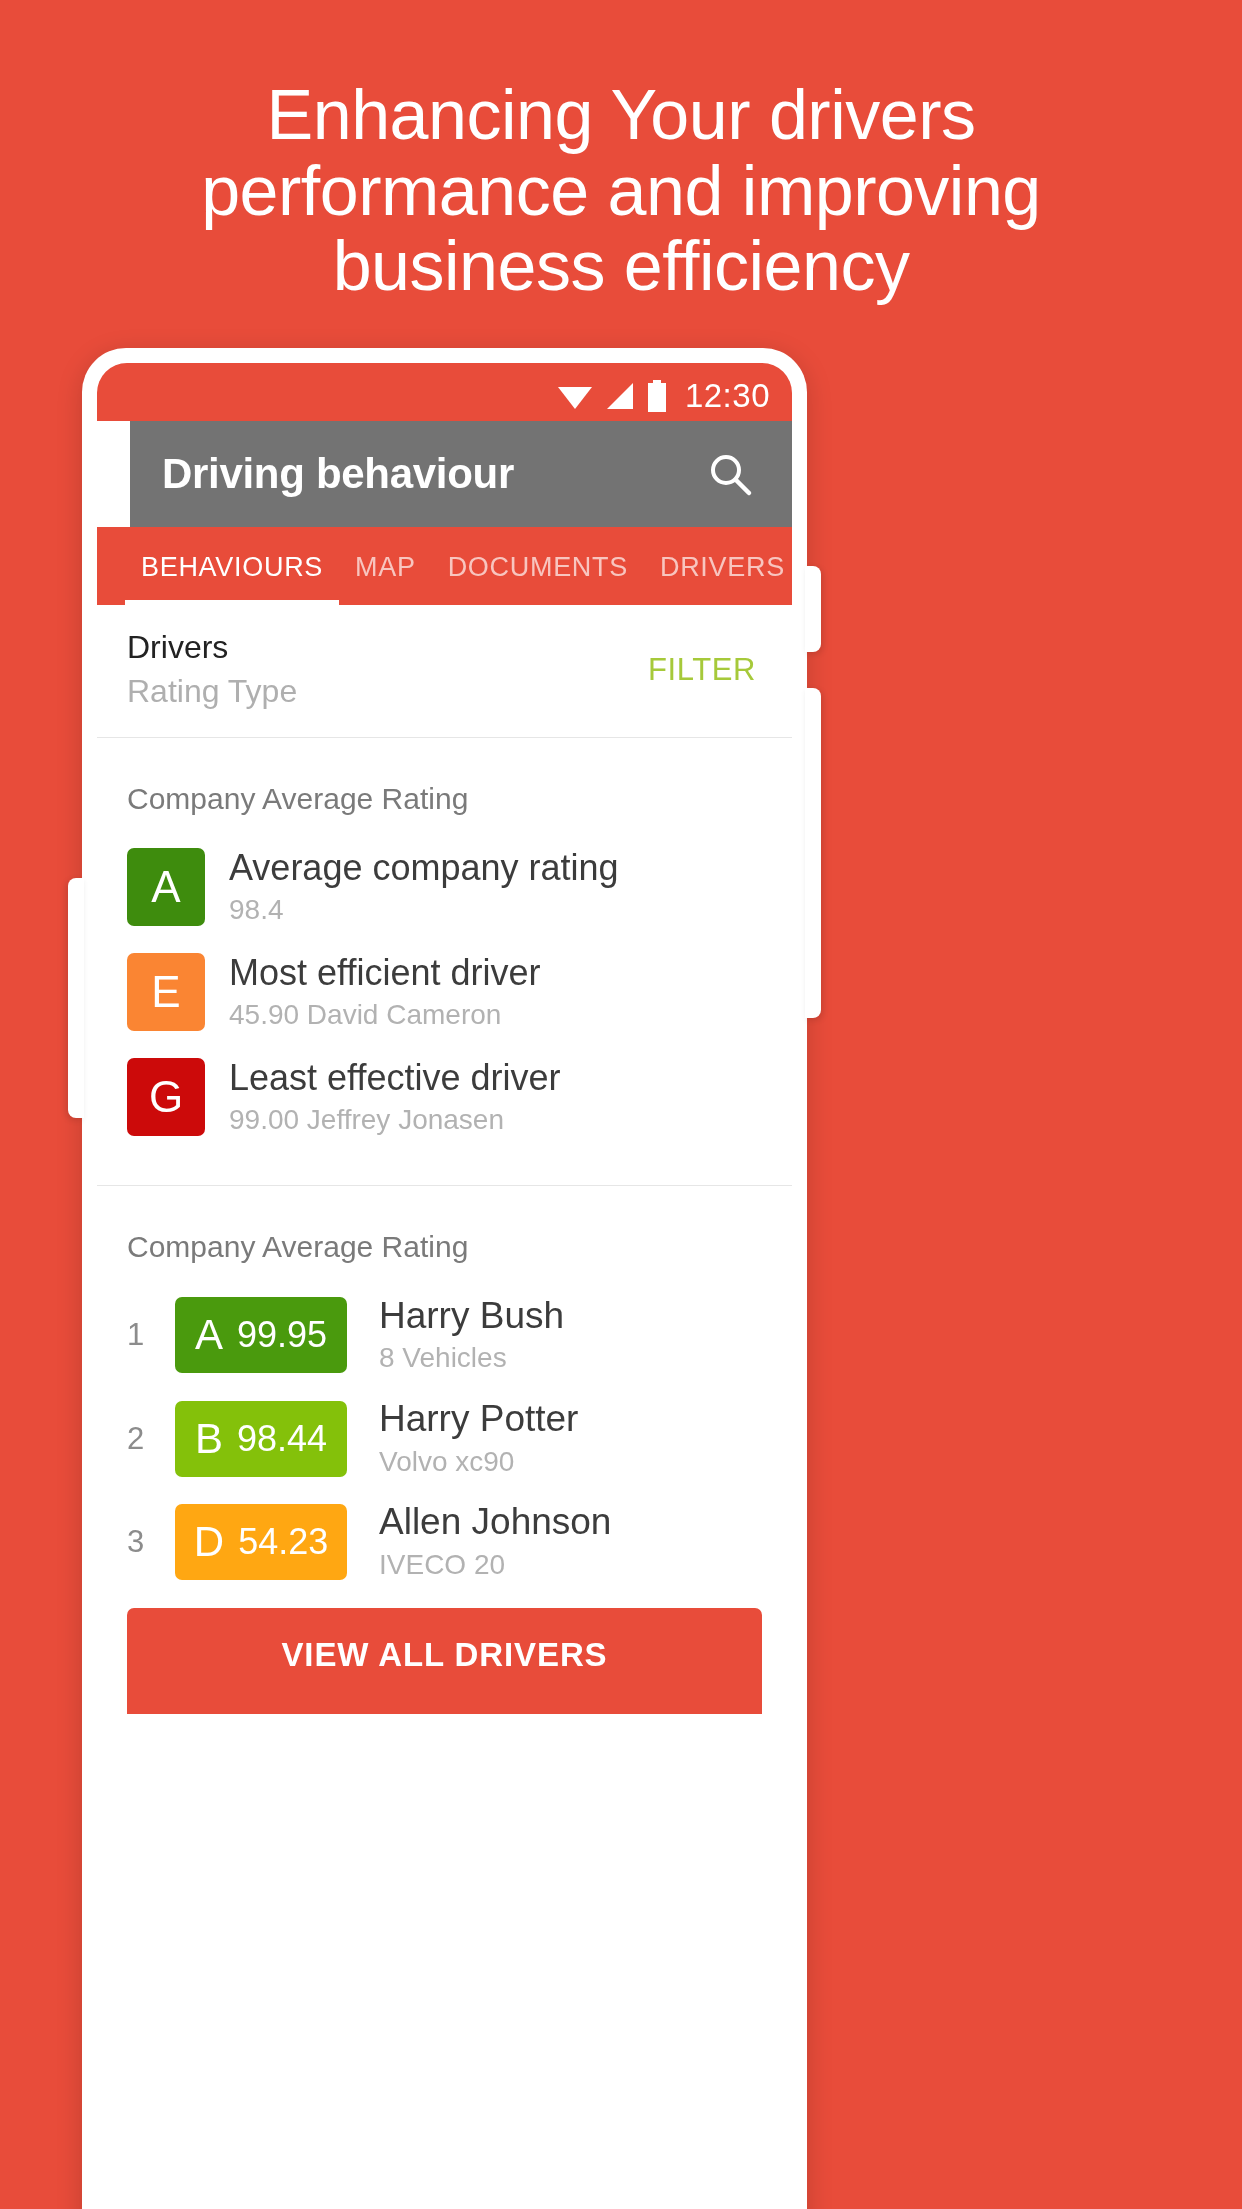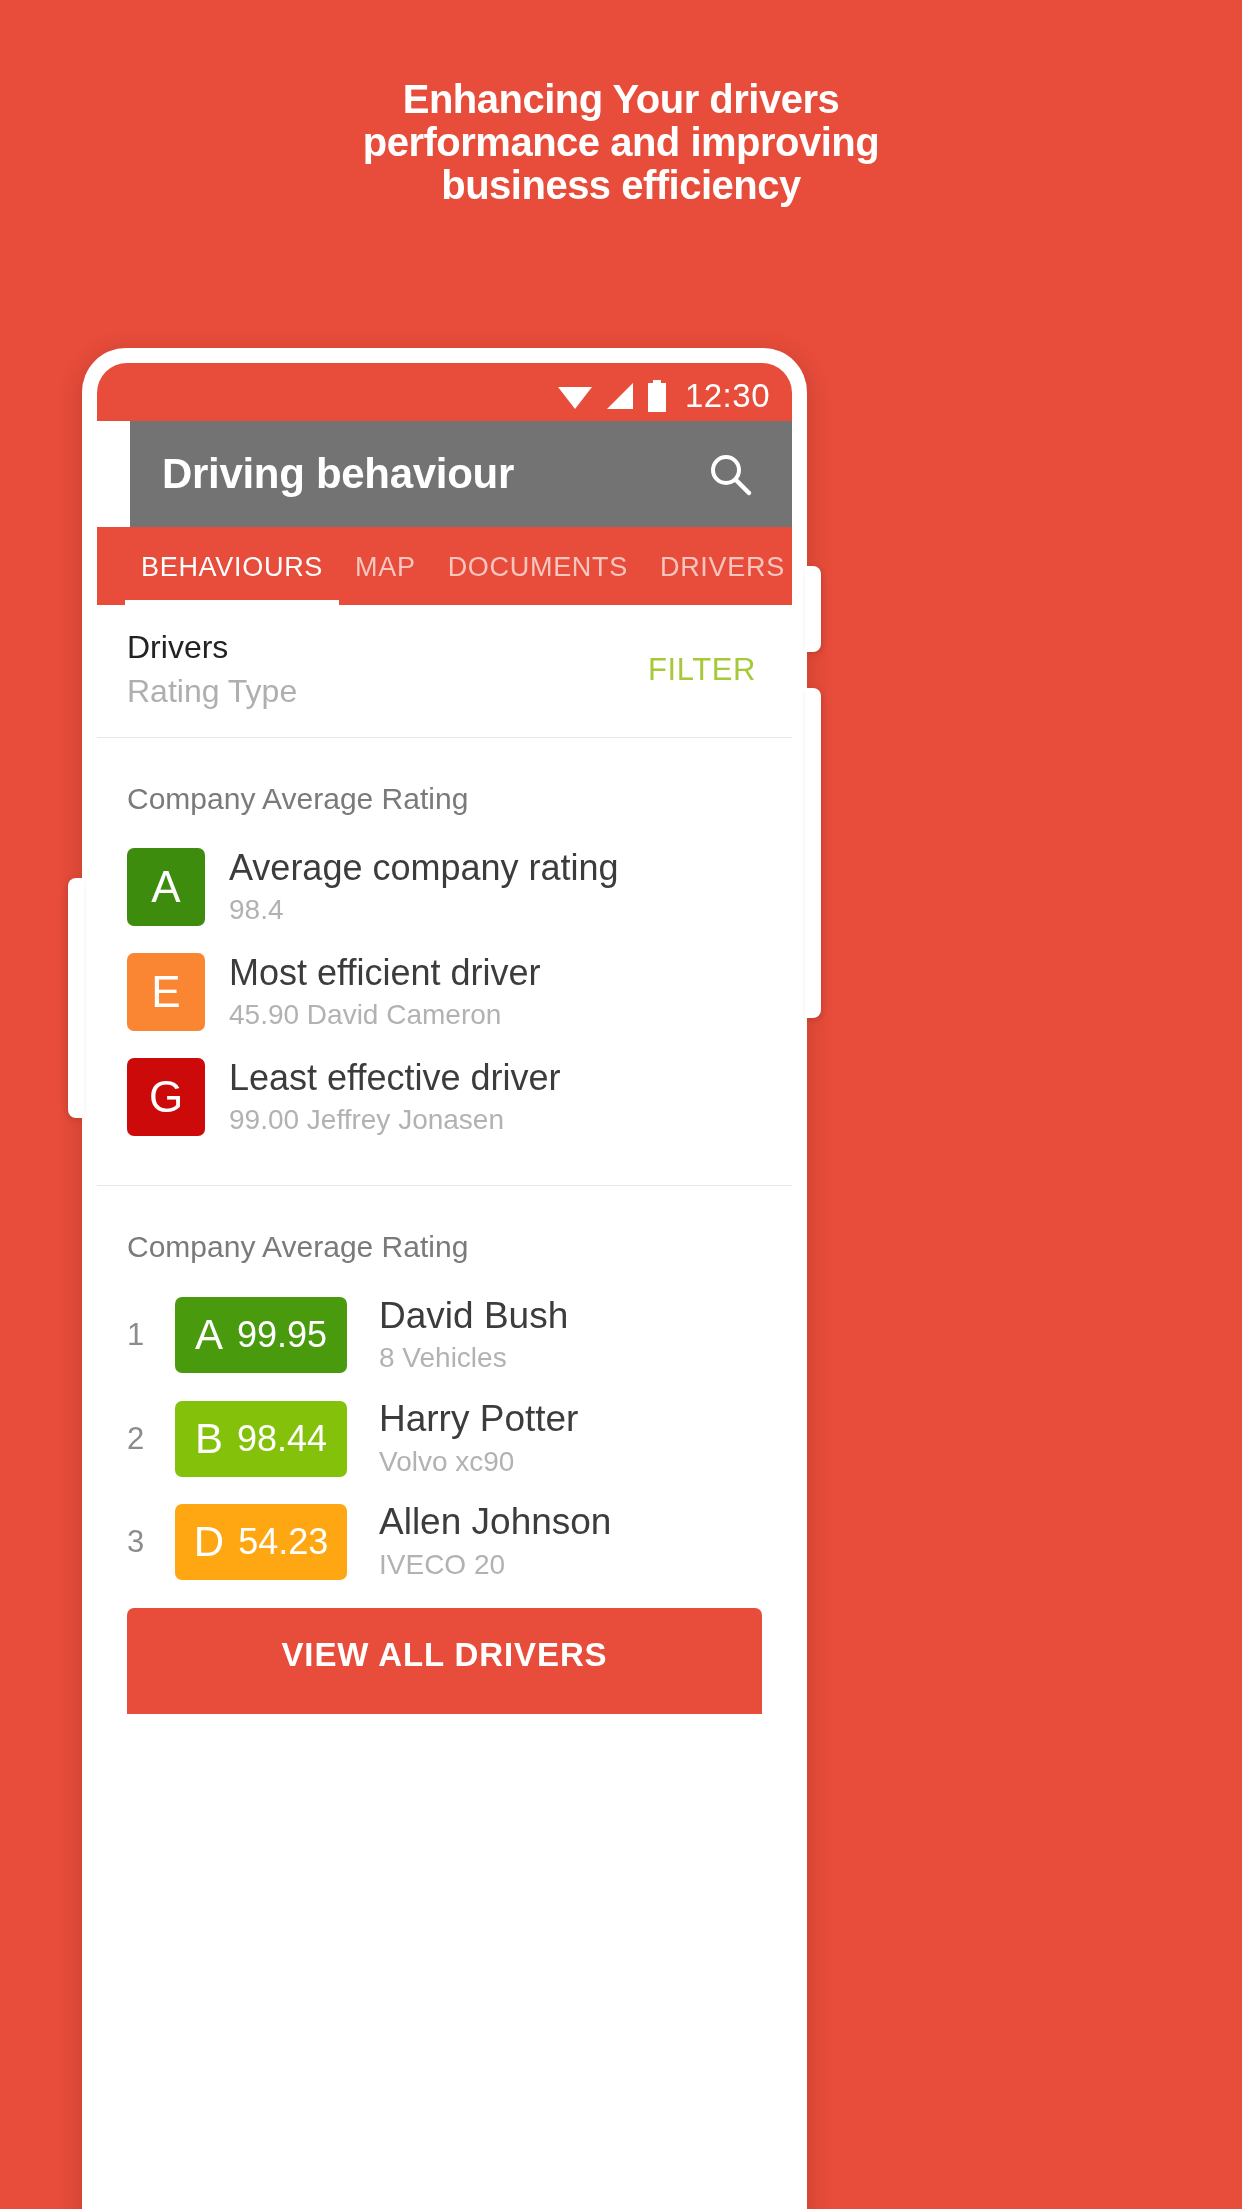--- a/index.html
+++ b/index.html
@@ -10,23 +10,23 @@
     overflow:hidden;
     position:relative;
   }
 
   
   .headline {
     position:absolute;
     top:78px; left:0; right:0;
     text-align:center;
     color:#FFFFFF;
-    font-size:40px;
+    font-size:70px;
     line-height:1.08;
-    font-weight:700;
+    font-weight:400;
     letter-spacing:-0.5px;
     padding:0 70px;
   }
   .headline span { display:block; }
 
   
   .phone {
     position:absolute;
     left:82px;
     top:348px;
@@ -363,21 +363,21 @@
       <div class="card" style="border-bottom:none;">
         <div class="card-title">Company Average Rating</div>
 
         <div class="rank-row">
           <div class="rank-num">1</div>
           <div class="grade-pill" style="background:#4A9A0D">
             <span class="gp-letter">A</span>
             <span class="gp-score">99.95</span>
           </div>
           <div class="rank-info">
-            <div class="ri-name">David Bush</div>
+            <div class="ri-name">Harry Bush</div>
             <div class="ri-sub">8 Vehicles</div>
           </div>
         </div>
 
         <div class="rank-row">
           <div class="rank-num">2</div>
           <div class="grade-pill" style="background:#84C10A">
             <span class="gp-letter">B</span>
             <span class="gp-score">98.44</span>
           </div>

